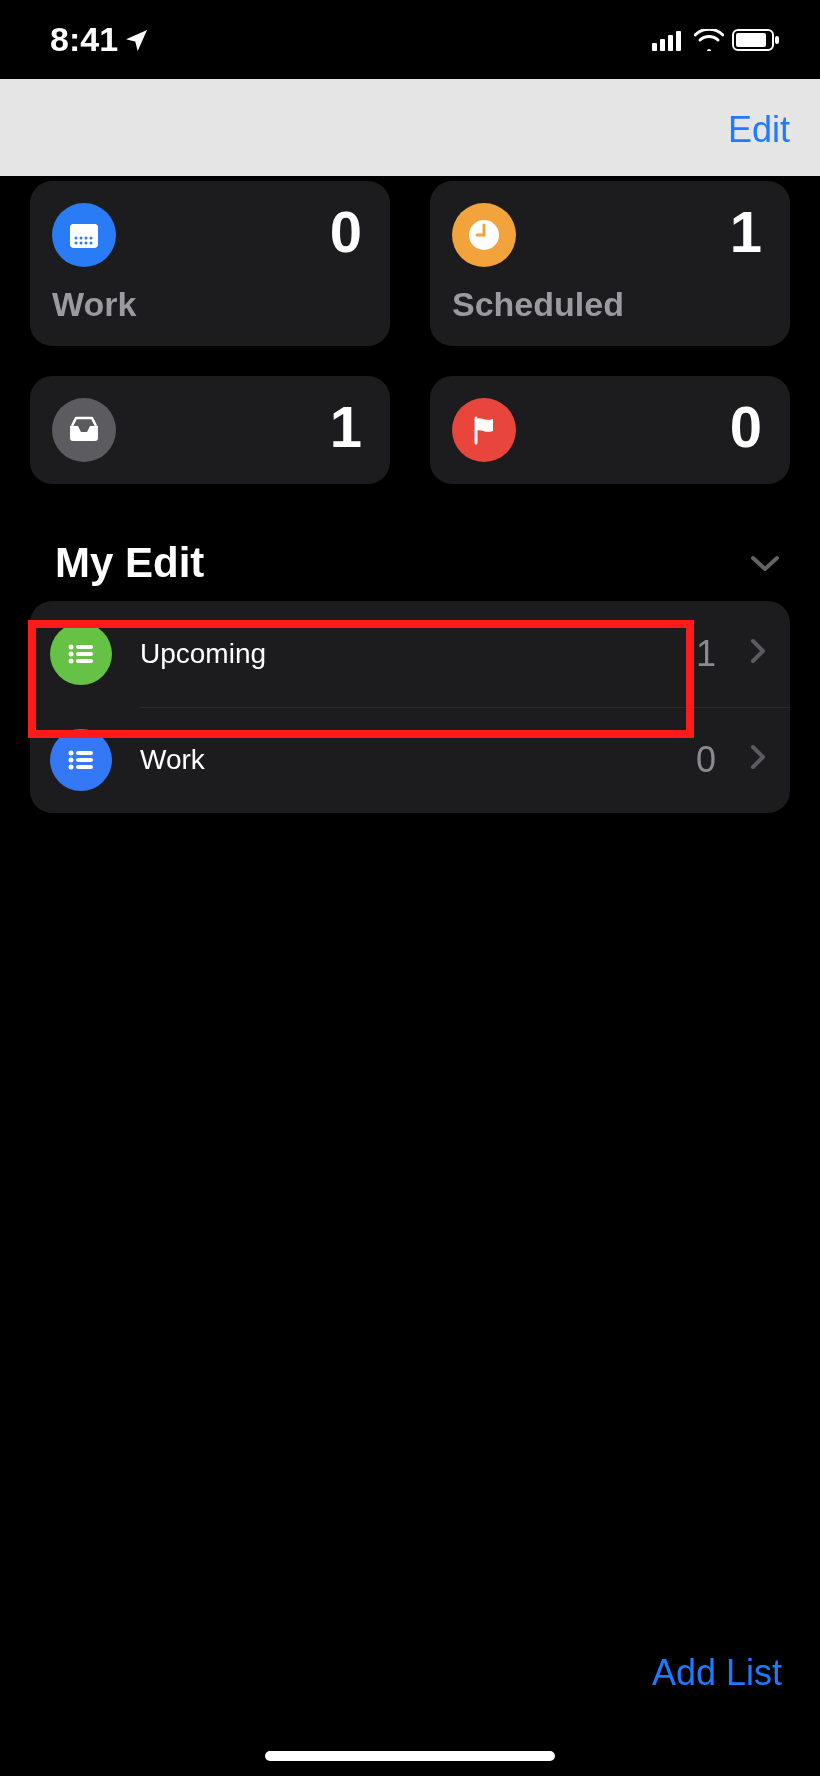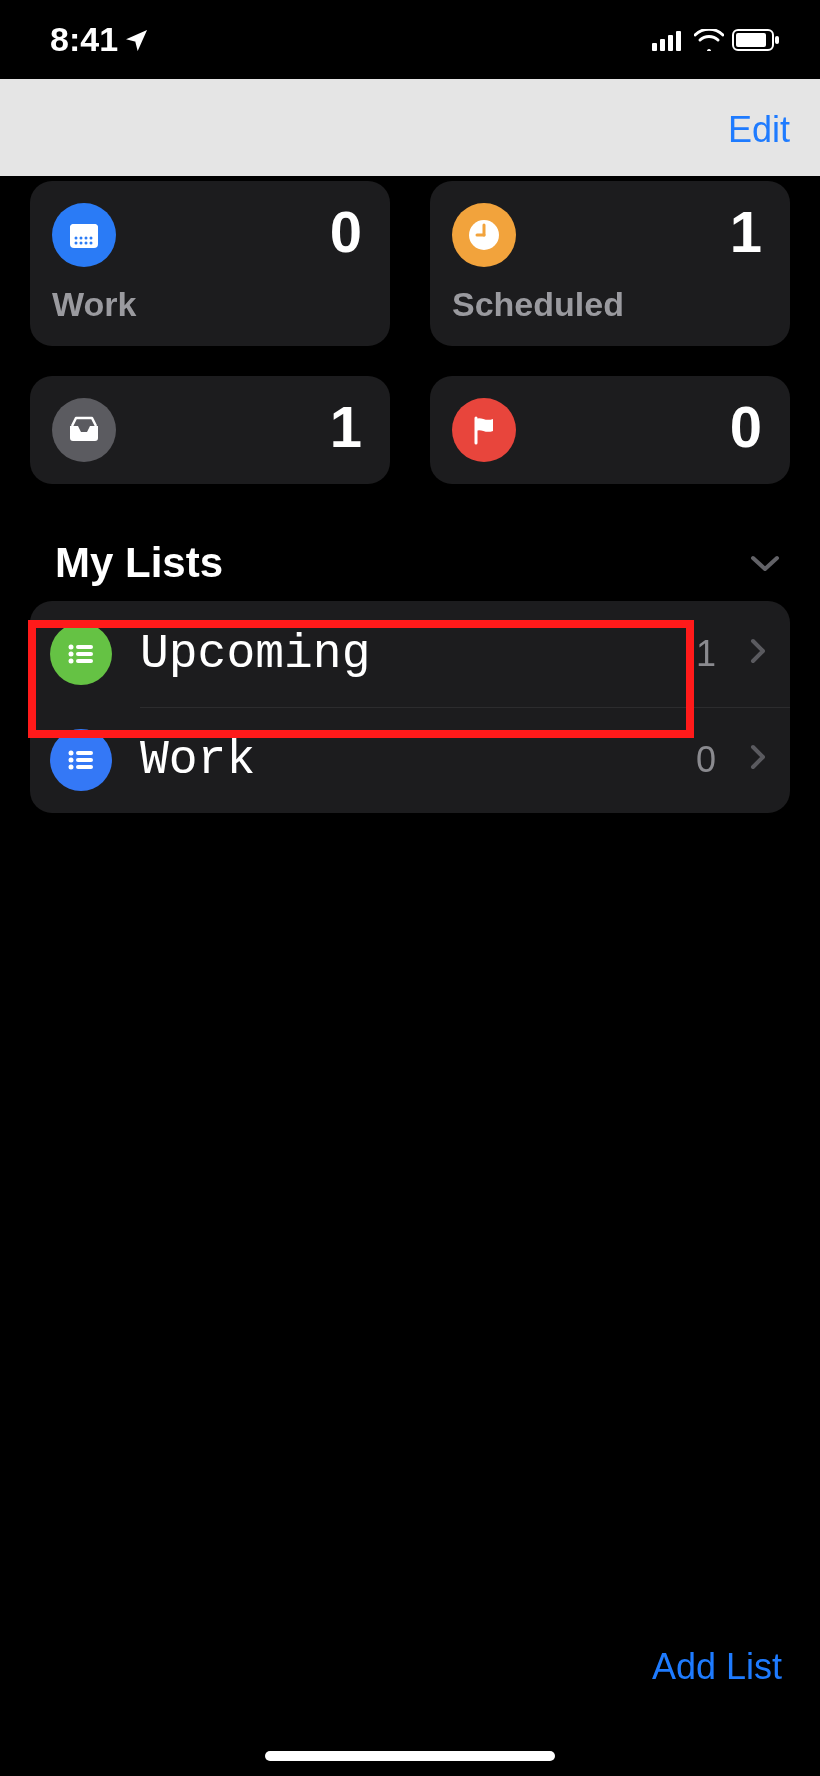--- a/index.html
+++ b/index.html
@@ -141,23 +141,22 @@
       width: 62px;
       height: 62px;
       border-radius: 50%;
       display: flex;
       align-items: center;
       justify-content: center;
       flex-shrink: 0;
     }
     .list-name {
       flex: 1;
-      font-size: 48px;
+      font-size: 28px;
       font-weight: 400;
-      font-family: Liberation Mono, monospace;
     }
     .list-count {
       font-size: 36px;
       color: #8a8a8f;
     }
     .chevron-right {
       color: #5a5a5f;
       font-size: 30px;
       margin-left: 6px;
     }
@@ -165,21 +164,21 @@
     
     .highlight {
       position: absolute;
       border: 8px solid #ff1a1a;
       pointer-events: none;
     }
 
     
     .bottom-bar {
       position: absolute;
-      bottom: 88px;
+      bottom: 82px;
       right: 38px;
     }
     .add-list-btn {
       color: #1e7bff;
       font-size: 36px;
       font-weight: 400;
       background: none;
       border: none;
       cursor: pointer;
     }
@@ -302,21 +301,21 @@
           <path d="M9 6 C14 3 18 9 26 6 L26 18 C18 21 14 15 9 18 Z" fill="#fff"></path>
         </svg>
       </div>
       <div class="card-count">0</div>
     </div>
   </div>
 
 </div>
 
 <div class="section-header">
-  <div class="section-title">My Lists</div>
+  <div class="section-title">My Edit</div>
   <span class="chevron-down">
     <svg width="30" height="18" viewBox="0 0 30 18">
         <path d="M3 3 L15 14 L27 3" stroke="#626267" stroke-width="4" fill="none" stroke-linecap="round" stroke-linejoin="round"></path>
       </svg>
   </span>
 </div>
 
 <div class="lists-container">
 
   <div class="list-row">

